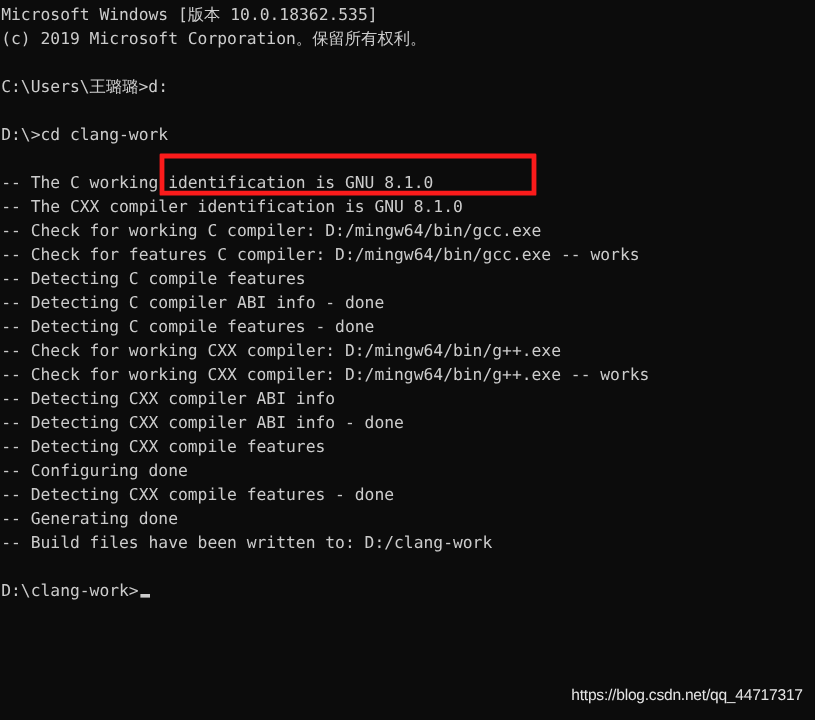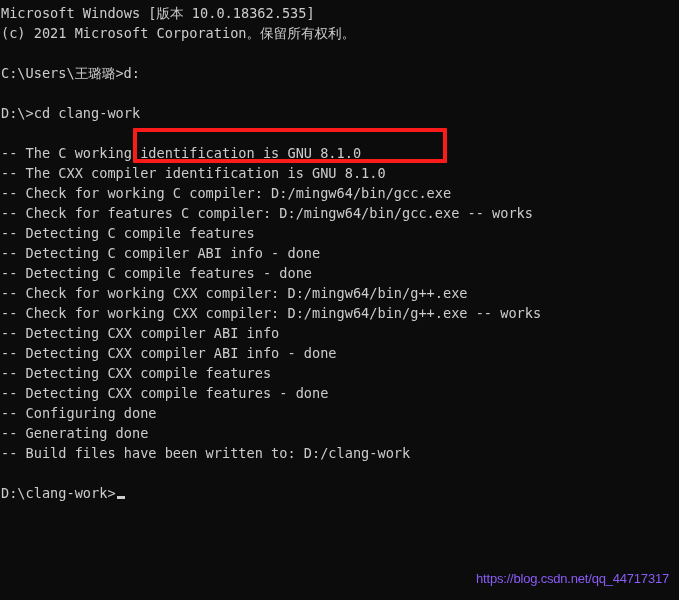--- a/index.html
+++ b/index.html
@@ -60,34 +60,34 @@
     box-sizing: border-box;
     pointer-events: none;
   }
   #watermark {
     position: absolute;
     right: 10px;
     bottom: 11px;
     font-family: "Liberation Sans", "DejaVu Sans", sans-serif;
     font-size: 13px;
     letter-spacing: -0.2px;
-    color: #8b5cf6;
+    color: #e5e5e5;
     white-space: pre;
   }
 </style>
 </head>
 <body>
 
 <div id="console">
 
   <div class="screen">
 
     <div class="line">Microsoft Windows [版本 10.0.18362.535]</div>
 
-    <div class="line">(c) 2021 Microsoft Corporation。保留所有权利。</div>
+    <div class="line">(c) 2019 Microsoft Corporation。保留所有权利。</div>
 
     <div class="line blank"></div>
 
     <div class="line">C:\Users\王璐璐&gt;d:</div>
 
     <div class="line blank"></div>
 
     <div class="line">D:\&gt;cd clang-work</div>
 
     <div class="line blank"></div>
@@ -98,22 +98,22 @@
     <div class="line">-- Check for working C compiler: D:/mingw64/bin/gcc.exe</div>
     <div class="line">-- Check for features C compiler: D:/mingw64/bin/gcc.exe -- works</div>
     <div class="line">-- Detecting C compile features</div>
     <div class="line">-- Detecting C compiler ABI info - done</div>
     <div class="line">-- Detecting C compile features - done</div>
     <div class="line">-- Check for working CXX compiler: D:/mingw64/bin/g++.exe</div>
     <div class="line">-- Check for working CXX compiler: D:/mingw64/bin/g++.exe -- works</div>
     <div class="line">-- Detecting CXX compiler ABI info</div>
     <div class="line">-- Detecting CXX compiler ABI info - done</div>
     <div class="line">-- Detecting CXX compile features</div>
+    <div class="line">-- Configuring done</div>
     <div class="line">-- Detecting CXX compile features - done</div>
-    <div class="line">-- Configuring done</div>
     <div class="line">-- Generating done</div>
     <div class="line">-- Build files have been written to: D:/clang-work</div>
 
     <div class="line blank"></div>
 
     <div class="line"><span>D:\clang-work&gt;</span><span class="cursor"></span></div>
 
   </div>
 
   <div id="annotation-box"></div>

